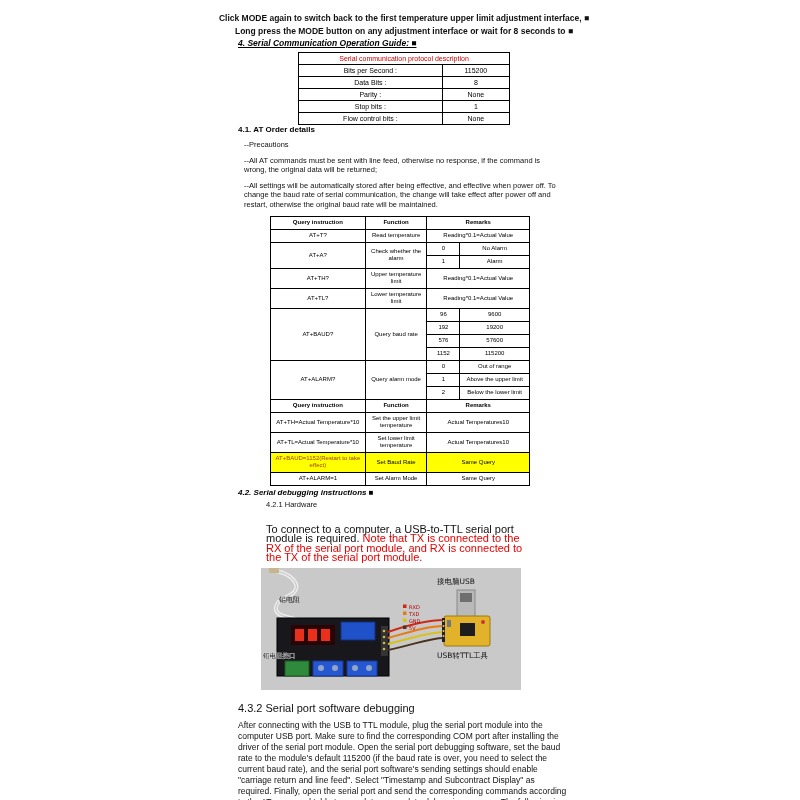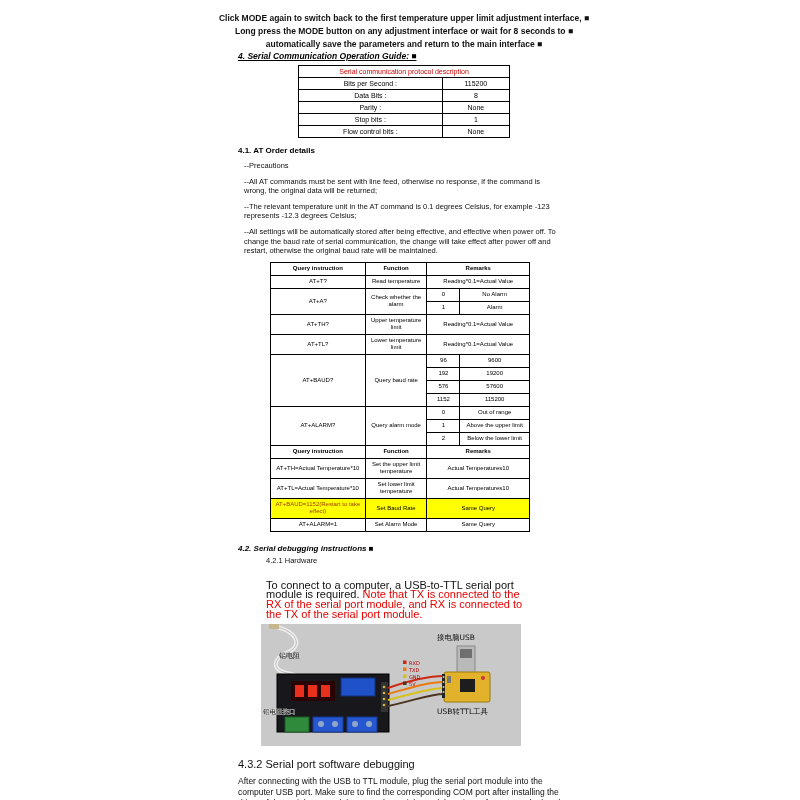--- a/index.html
+++ b/index.html
@@ -6,46 +6,45 @@
   body{width:800px;height:800px;background:#ffffff;font-family:"Liberation Sans",sans-serif;color:#1a1a1a;}
   .page{position:relative;width:683px;height:800px;background:#fff;overflow:hidden;padding-left:36px;}
   .content{position:absolute;left:238px;top:0;width:332px;}
   .intro{margin:12px 0 0 -34px;width:400px;text-align:center;font-weight:bold;font-size:8.5px;line-height:13px;color:#111;}
   .intro-line{white-space:nowrap;}
   .h4{font-size:8.5px;font-weight:bold;font-style:italic;text-decoration:underline;color:#000;}
   table{border-collapse:collapse;}
   .ptable{margin:4px auto 0 auto;width:212px;font-size:7px;text-align:center;color:#000;}
   .ptable td{border:1px solid #000;padding:1px 2px;height:9px;vertical-align:middle;}
   .pt-title{color:#cc0000;}
-  .h41{margin-top:8px;font-size:8px;font-weight:bold;color:#000;}
+  .h41{font-size:8px;font-weight:bold;color:#000;}
   .para{margin-top:5px;font-size:7.5px;line-height:9.6px;color:#111;}
   .para p{margin:6px;}
   .attable{margin:5px 0 0 32px;width:260px;font-size:6px;line-height:7px;text-align:center;color:#000;}
   .attable td{border:1px solid #000;padding:2.5px 2px;vertical-align:middle;}
   .attable td.b{font-weight:bold;}
   .attable tr.hl td{background:#ffff00;}
   .attable tr.hl td.qred{color:#a03c00;}
-  .h42{margin-top:12px;font-size:8px;font-weight:bold;font-style:italic;color:#000;}
+  .h42{margin-top:2px;font-size:8px;font-weight:bold;font-style:italic;color:#000;}
   .h421{margin:3px 0 4px 28px;font-size:7.5px;color:#111;}
   .note{margin:16px 0 0 28px;width:270px;font-size:11px;line-height:9.6px;color:#111;}
   .note .red{color:#e60000;}
   .photo{position:relative;margin:5px 0 0 23px;width:260px;height:122px;}
   .h432{margin-top:12px;font-size:11px;color:#111;}
   .bodypara{margin-top:6px;font-size:8.5px;line-height:11px;color:#111;}
 </style>
 </head>
 <body>
 
 <div class="page">
   <div class="content">
 
     <div class="intro">
       <div class="intro-line">Click MODE again to switch back to the first temperature upper limit adjustment interface, ■</div>
       <div class="intro-line">Long press the MODE button on any adjustment interface or wait for 8 seconds to ■</div>
-      <div class="intro-line">automatically save the parameters and return to the main interface ■</div>
     </div>
 
     <div class="h4">4. Serial Communication Operation Guide: ■</div>
 
     <table class="ptable">
       <tbody>
         <tr>
           <td colspan="2" class="pt-title">Serial communication protocol description</td>
         </tr>
         <tr>
@@ -69,21 +68,20 @@
           <td>None</td>
         </tr>
       </tbody>
     </table>
 
     <div class="h41">4.1. AT Order details</div>
 
     <div class="para">
       <p>--Precautions</p>
       <p>--All AT commands must be sent with line feed, otherwise no response, if the command is wrong, the original data will be returned;</p>
-      <p>--The relevant temperature unit in the AT command is 0.1 degrees Celsius, for example -123 represents -12.3 degrees Celsius;</p>
       <p>--All settings will be automatically stored after being effective, and effective when power off. To change the baud rate of serial communication, the change will take effect after power off and restart, otherwise the original baud rate will be maintained.</p>
     </div>
 
     <table class="attable">
       <colgroup>
           <col style="width:95px">
           <col style="width:62px">
           <col style="width:33px">
           <col style="width:70px">
         </colgroup>

